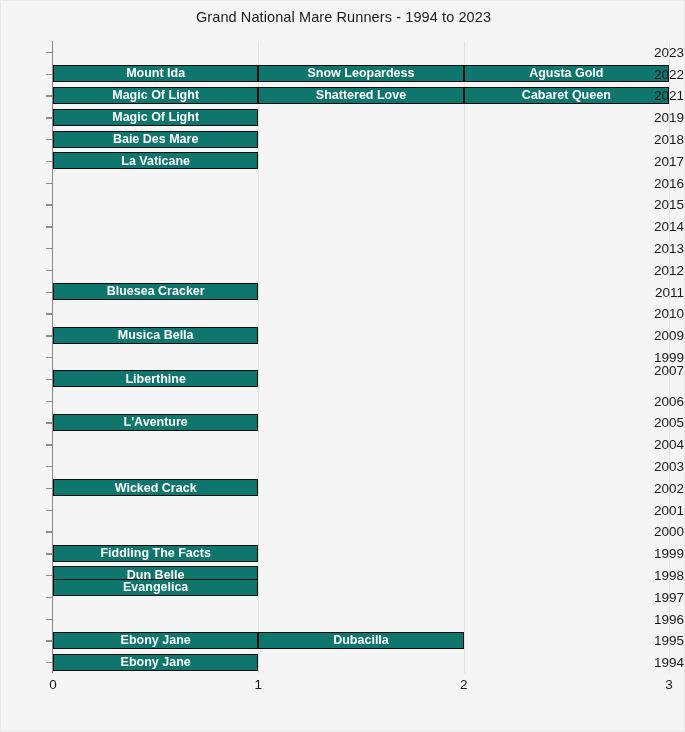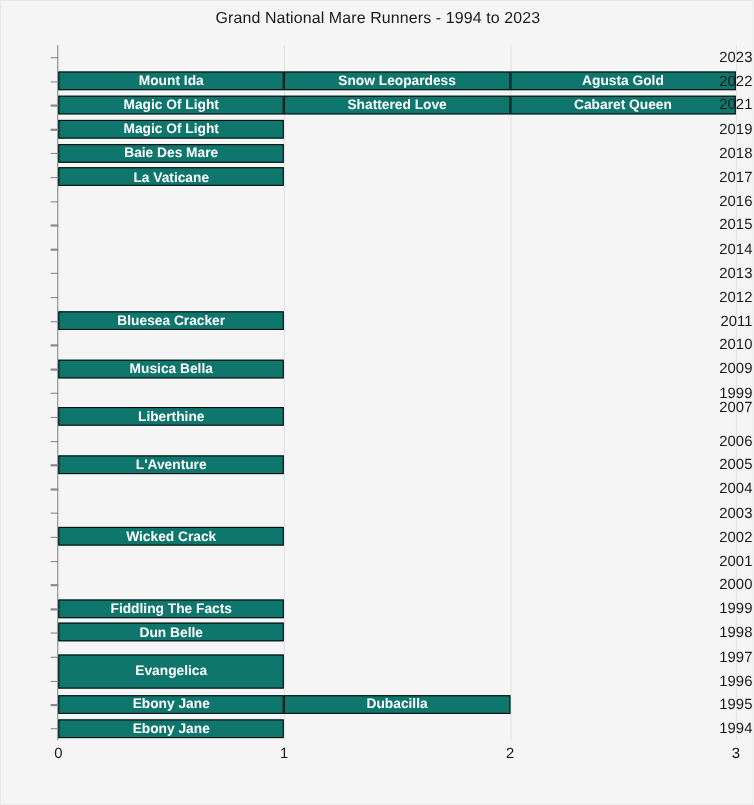--- a/index.html
+++ b/index.html
@@ -158,21 +158,21 @@
         </div>
         <div class="bar-seg" style="left: 0px; width: 205.333px; top: 438.259px; height: 17px;">
           <span class="bar-label">Wicked Crack</span>
         </div>
         <div class="bar-seg" style="left: 0px; width: 205.333px; top: 503.638px; height: 17px;">
           <span class="bar-label">Fiddling The Facts</span>
         </div>
         <div class="bar-seg" style="left: 0px; width: 205.333px; top: 525.431px; height: 17px;">
           <span class="bar-label">Dun Belle</span>
         </div>
-        <div class="bar-seg" style="left: 0px; width: 205.333px; top: 554px; height: 31px;">
+        <div class="bar-seg" style="left: 0px; width: 205.333px; top: 538px; height: 17px;">
           <span class="bar-label">Evangelica</span>
         </div>
         <div class="bar-seg" style="left: 0px; width: 205.333px; top: 590.81px; height: 17px;">
           <span class="bar-label">Ebony Jane</span>
         </div>
         <div class="bar-seg" style="left: 205.333px; width: 205.333px; top: 590.81px; height: 17px;">
           <span class="bar-label">Dubacilla</span>
         </div>
         <div class="bar-seg" style="left: 0px; width: 205.333px; top: 612.603px; height: 17px;">
           <span class="bar-label">Ebony Jane</span>

